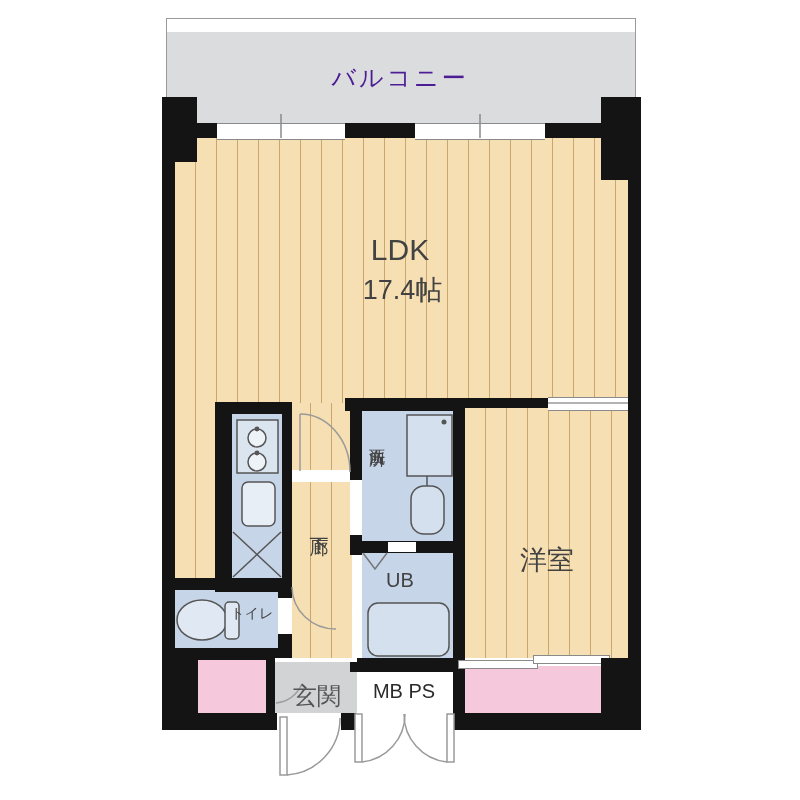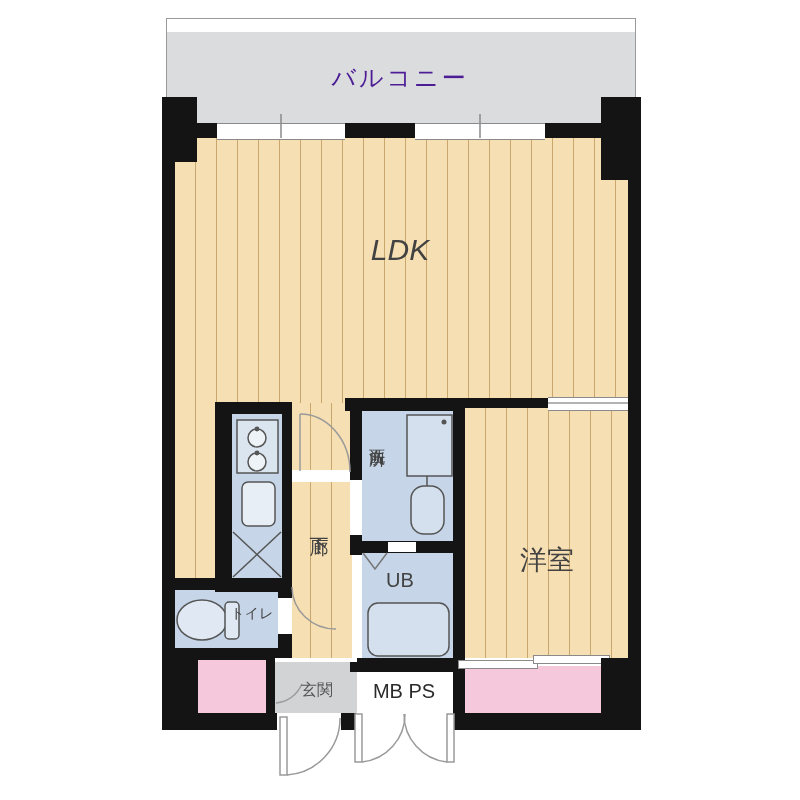--- a/index.html
+++ b/index.html
@@ -136,30 +136,31 @@
     <g stroke="#9a9a9a" stroke-width="1.5" fill="#fff">
       <rect x="355" y="714" width="7" height="48"></rect>
       <path d="M362,762 A48,48 0 0 0 405,714" fill="none"></path>
       <rect x="447" y="714" width="7" height="48"></rect>
       <path d="M447,762 A48,48 0 0 1 404,714" fill="none"></path>
     </g>
   </svg>
 
   <div class="label" style="left:300px;top:62px;width:200px;font-size:24px;color:#4c1d95;letter-spacing:3px;">バルコニー</div>
 
-  <div class="label" style="left:330px;top:233px;width:140px;font-size:30px;font-style:italic;">LDK</div>
+  <div class="label" style="left:330px;top:233px;width:140px;font-size:30px;">LDK</div>
+  <div class="label" style="left:330px;top:272px;width:145px;font-size:27px;">17.4帖</div>
 
   <div class="label" style="left:477px;top:494px;width:140px;font-size:27px;margin-top:48px;">洋室</div>
 
   <div class="label vtext" style="left:306px;top:521px;font-size:19px;">廊下</div>
 
   <div class="label vtext" style="left:366px;top:436px;font-size:16px;letter-spacing:1px;">洗面所</div>
 
   <div class="label" style="left:370px;top:569px;width:60px;font-size:20px;">UB</div>
 
   <div class="label" style="left:355px;top:680px;width:98px;font-size:20px;color:#2a2a2a;">MB PS</div>
 
   <div class="label" style="left:222px;top:605px;width:60px;font-size:14px;">トイレ</div>
 
-  <div class="label" style="left:279px;top:680px;width:76px;font-size:16px;color:#555;">玄関</div>
+  <div class="label" style="left:279px;top:680px;width:76px;font-size:24px;color:#555;">玄関</div>
 
 
 </div>
 
 </body></html>

